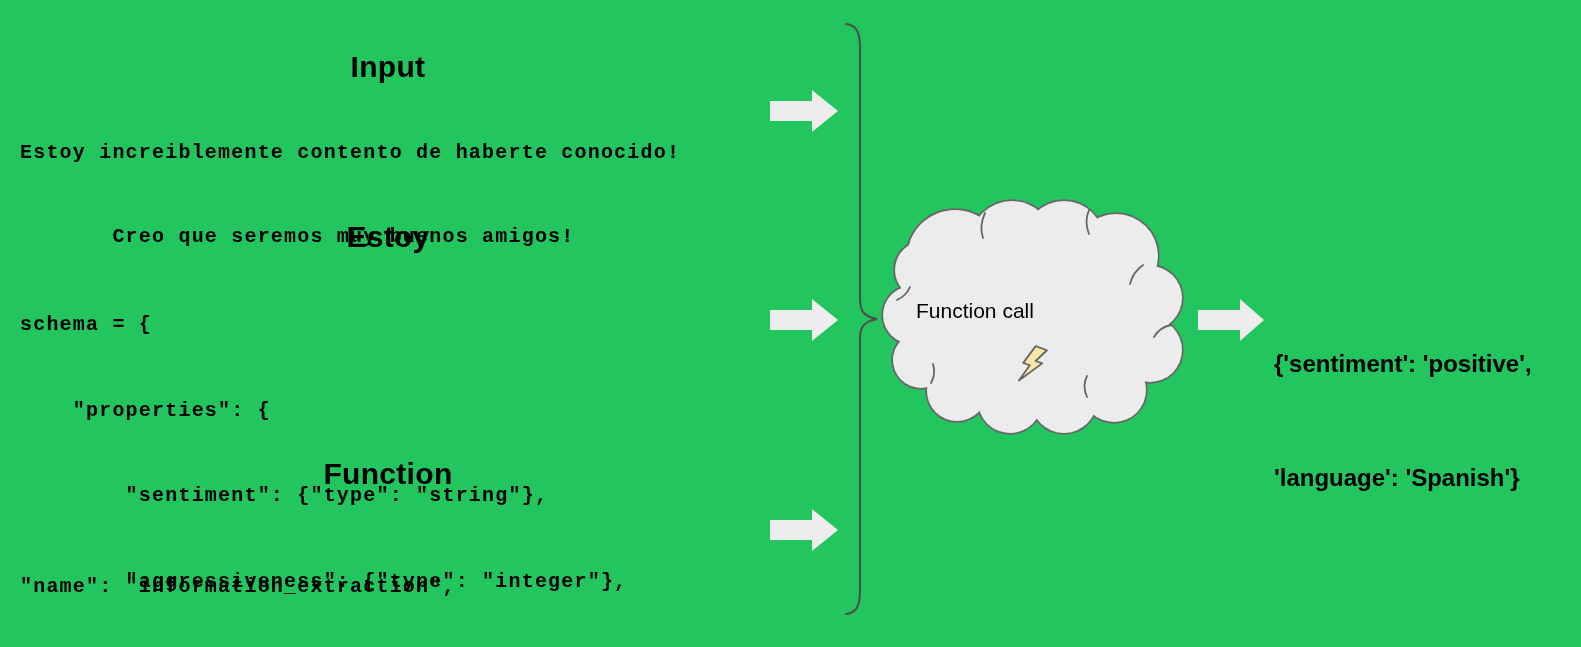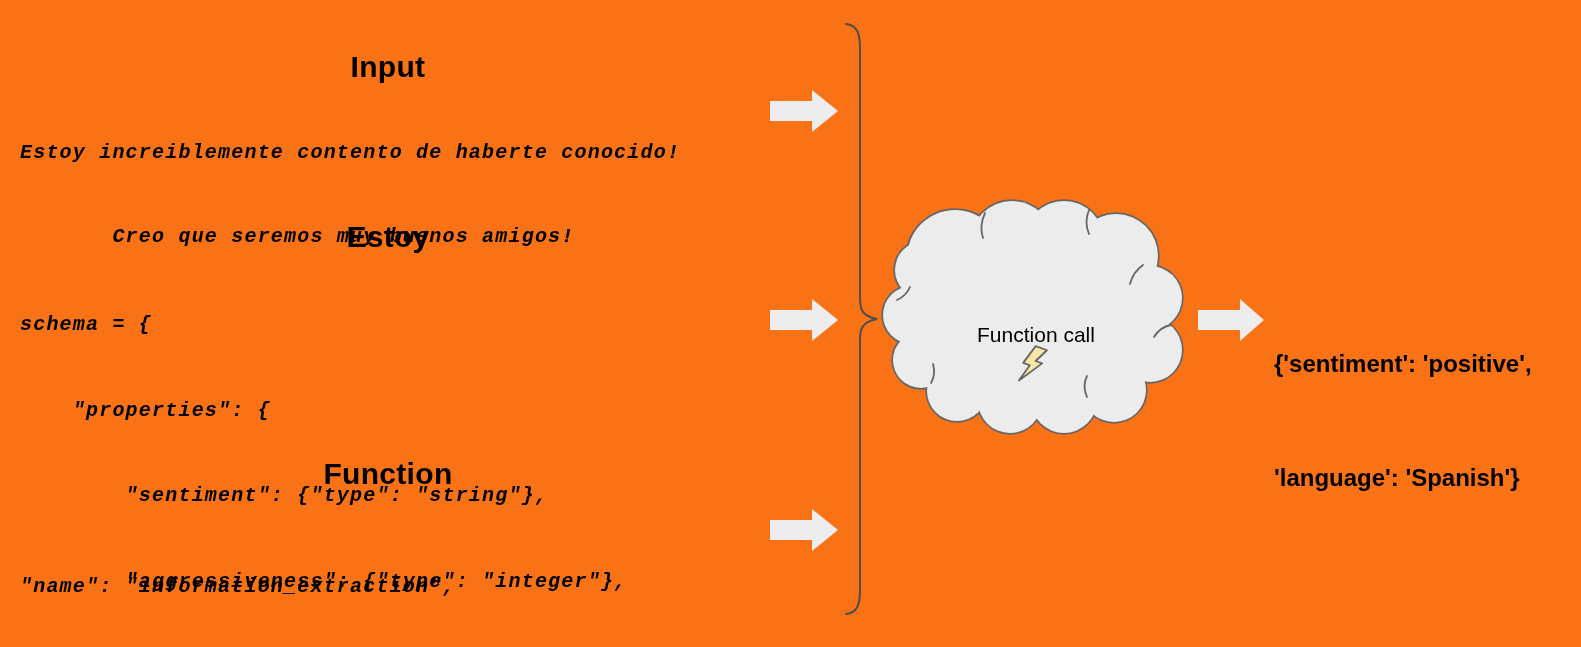--- a/index.html
+++ b/index.html
@@ -1,20 +1,20 @@
 <!DOCTYPE html>
 <html><head>
 <meta charset="utf-8">
 <style>
   html, body { margin: 0; padding: 0; background: #ffffff; }
   .canvas {
     position: relative;
     width: 1581px;
     height: 647px;
-    background: #f97316;
+    background: #22c55e;
     overflow: hidden;
     font-family: "Liberation Sans", sans-serif;
     color: #000000;
   }
   .gfx { position: absolute; left: 0; top: 0; width: 1581px; height: 647px; }
   .abs { position: absolute; }
   .section-title {
     left: 20px; width: 736px;
     text-align: center;
     font-size: 30px; font-weight: bold;
@@ -22,32 +22,32 @@
     letter-spacing: 0.3px;
   }
   .code {
     font-family: "Liberation Mono", monospace;
     font-weight: bold;
     font-size: 20px;
     letter-spacing: 1.2px;
     white-space: pre;
     color: #000000;
   }
-  .code-line { white-space: pre; font-style: italic; }
+  .code-line { white-space: pre; }
   .input-code  { left: 20px; top: 83px;  line-height: 28px; }
   .schema-code { left: 20px; top: 254px; line-height: 28.5px; }
   .function-code { left: 20px; top: 492px; line-height: 38px; }
   .llm-title {
     left: 936px; top: 262px; width: 200px;
     text-align: center;
     font-size: 28px; font-weight: bold;
   }
   .llm-sub {
-    left: 916px; top: 323px; width: 240px;
-    text-align: center;
+    left: 916px; top: 299px; width: 240px;
+    text-align: left;
     font-size: 21px; font-weight: normal;
   }
   .output-text {
     left: 1274px; top: 269px; width: 300px;
     font-size: 24px; font-weight: bold;
     line-height: 38px;
     white-space: pre;
   }
 </style>
 </head>

